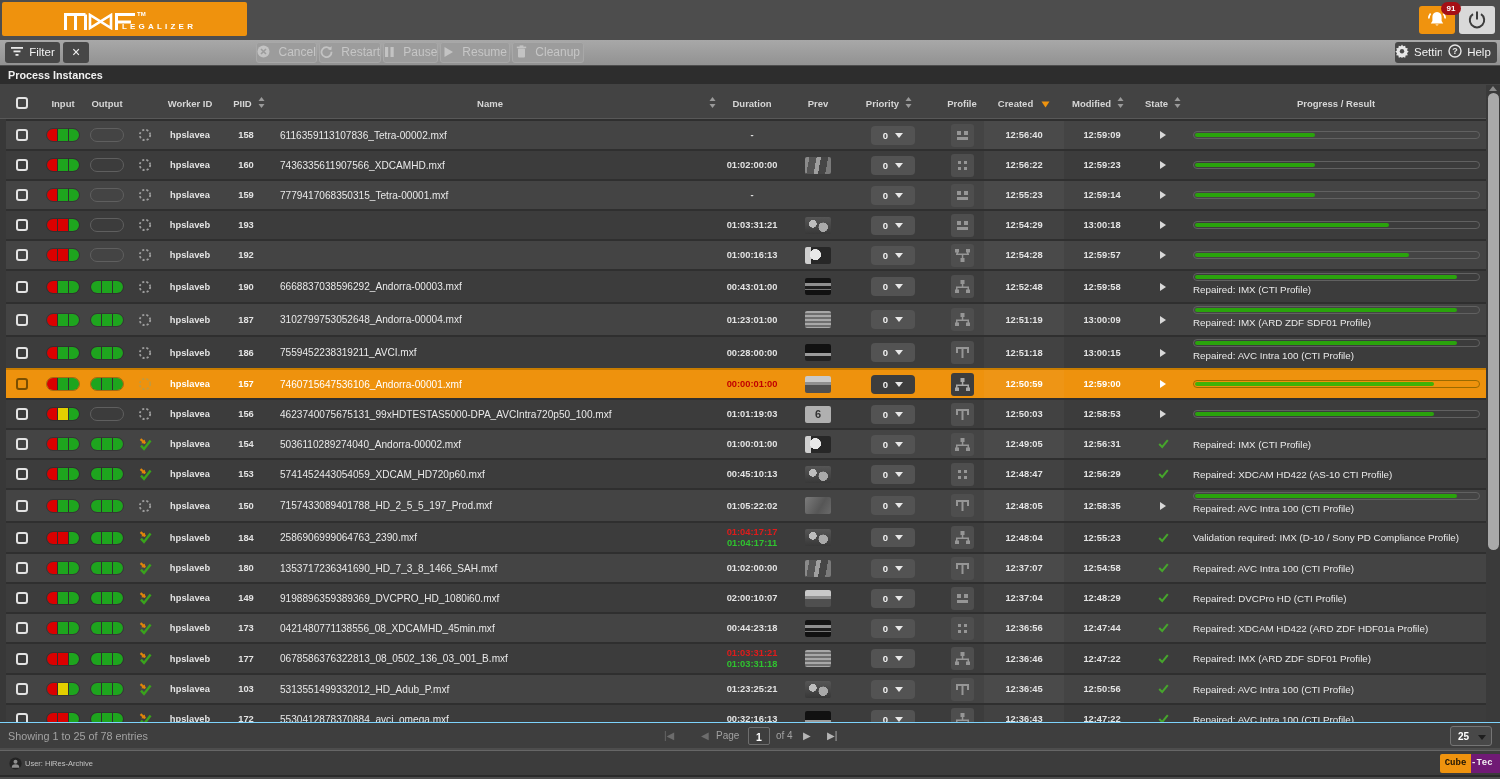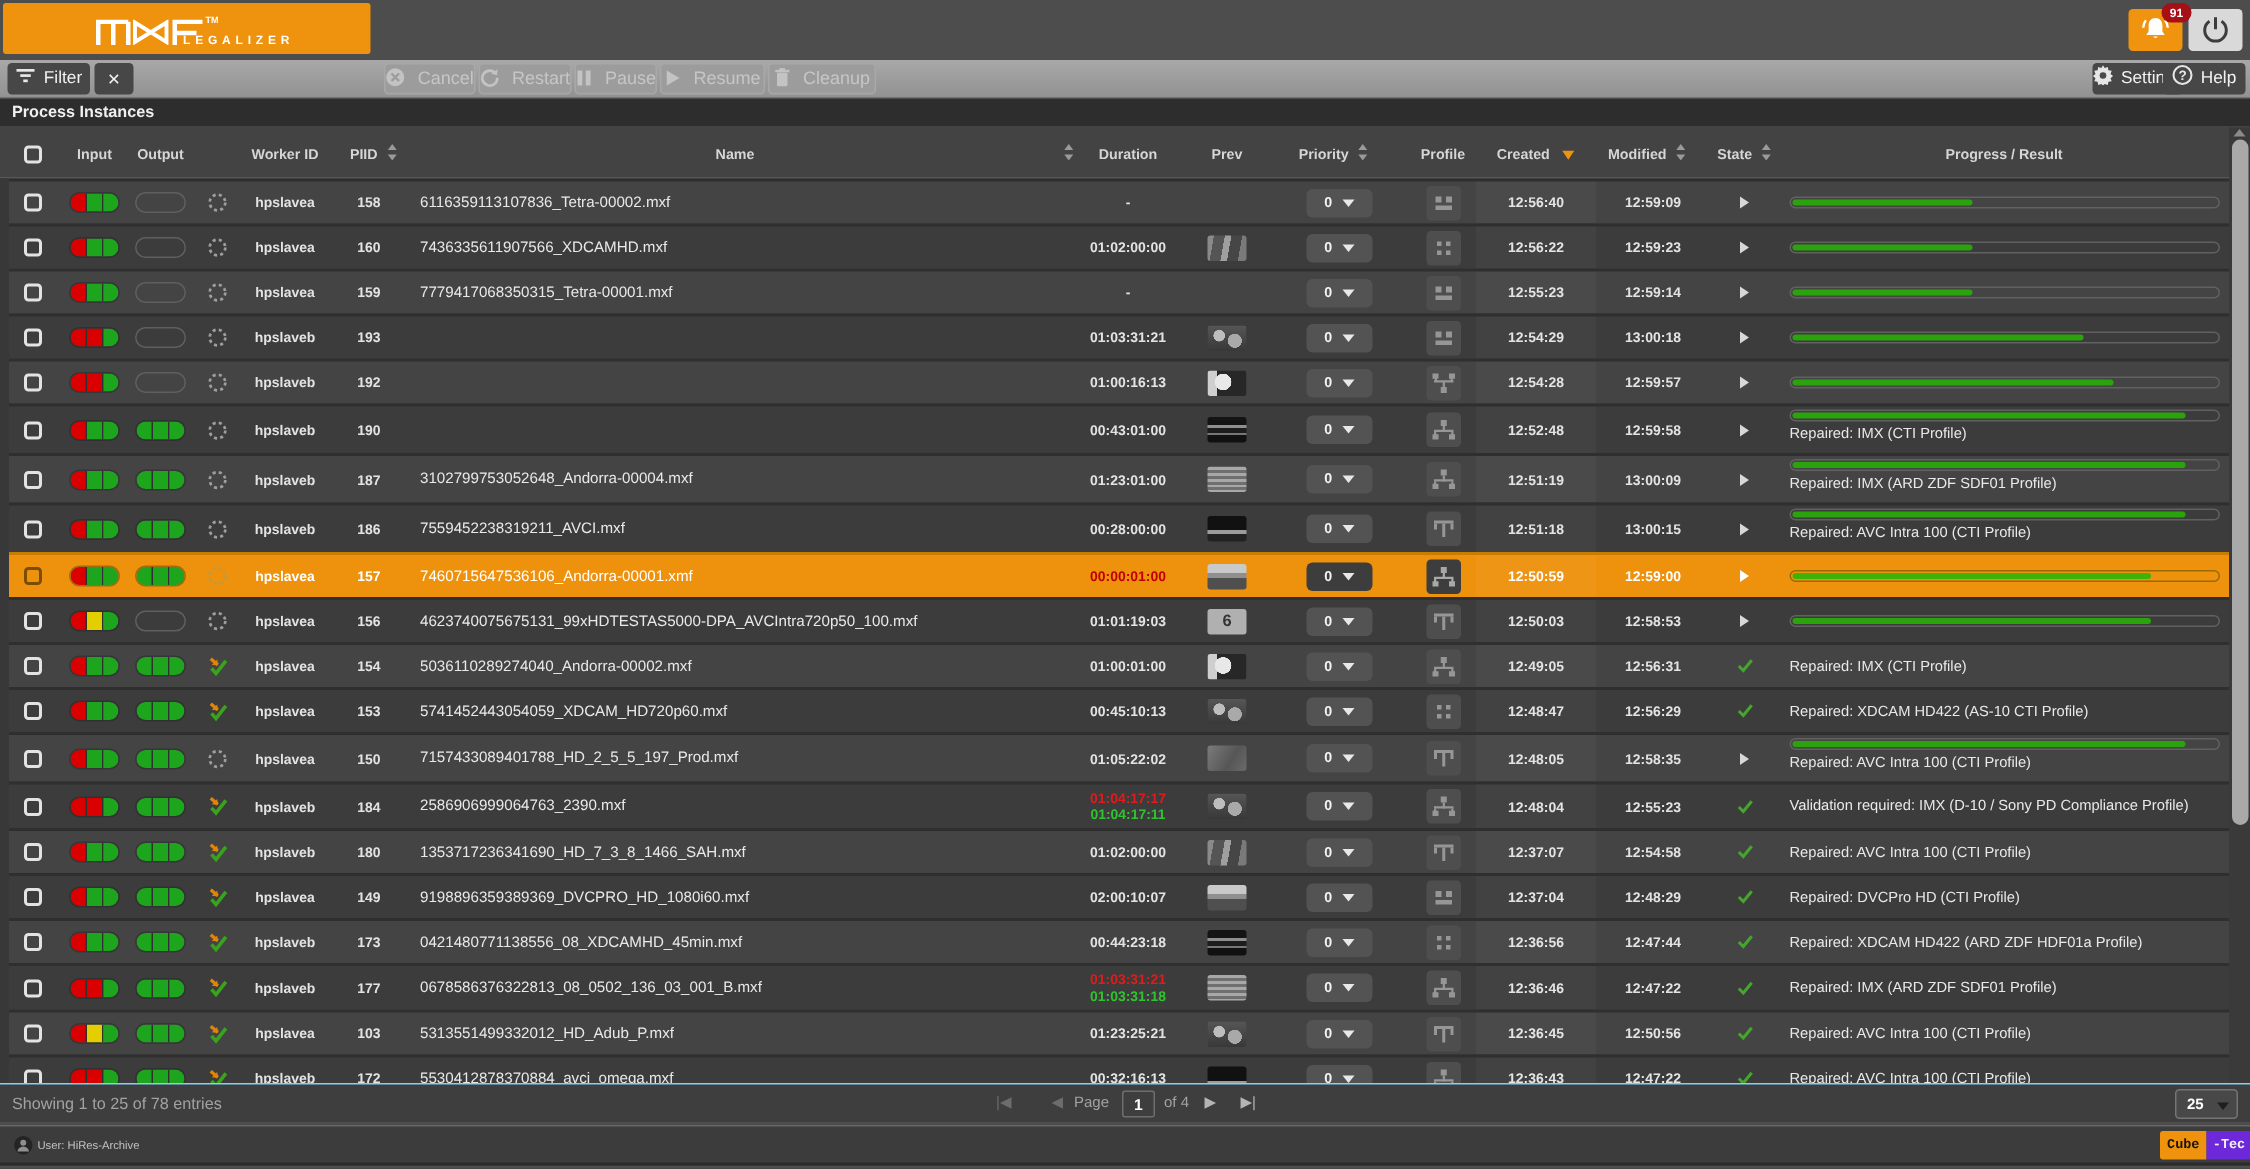--- a/index.html
+++ b/index.html
@@ -502,20 +502,21 @@
         <svg width="14" height="14" viewBox="0 0 14 14">
           <circle cx="7" cy="7" r="5.2" fill="none" stroke="#9e9e9e" stroke-width="1.8" stroke-dasharray="2.1 2.1"></circle>
         </svg>
       </div>
 <div class="c cw">
         <span class="bt">hpslaveb</span>
       </div>
 <div class="c cp">
         <span class="bt">190</span>
       </div>
+<div class="c cn">6668837038596292_Andorra-00003.mxf</div>
 <div class="c cd">
         <span class="durT">00:43:01:00</span>
       </div>
 <div class="c cth">
         <div class="th" style="background:linear-gradient(#141414 30%,#8f8f8f 30% 45%,#1d1d1d 45% 62%,#777 62% 72%,#111 72%)"></div>
       </div>
 <div class="c cpr">
         <div class="prio" style="background:#535353">
           <span>0</span>
           <b class="caret"></b>
@@ -1559,14 +1560,14 @@
 </div>
 <div id="botbar">
     <svg id="usr_svg" style="position:absolute;left:9px;top:6px" width="13" height="13" viewBox="0 0 17 17">
       <circle cx="8.5" cy="8.5" r="8" fill="#242424"></circle>
       <circle cx="8.5" cy="6.3" r="2.6" fill="#8f8f8f"></circle>
       <path d="M3.5 14 a5 4.5 0 0 1 10 0 Z" fill="#8f8f8f"></path>
     </svg>
     <div id="usrtxt">User: HiRes-Archive</div>
     <div id="cubetec">
       <div style="position:absolute;left:0;top:0;width:31px;height:19px;background:#ef930e;border-radius:2px 0 0 2px;color:#1d1405;font-weight:bold;font-size:9px;line-height:19px;text-align:center;font-family:'Liberation Mono',monospace">Cube</div>
-      <div style="position:absolute;left:31px;top:0;width:30px;height:19px;background:#6d28d9;border-radius:0 2px 2px 0;color:#f2f2f2;font-weight:bold;font-size:9px;line-height:19px;text-align:center;font-family:'Liberation Mono',monospace">-Tec</div>
+      <div style="position:absolute;left:31px;top:0;width:30px;height:19px;background:#701a75;border-radius:0 2px 2px 0;color:#f2f2f2;font-weight:bold;font-size:9px;line-height:19px;text-align:left;font-family:'Liberation Mono',monospace">-Tec</div>
     </div>
   </div>
 </body></html>

